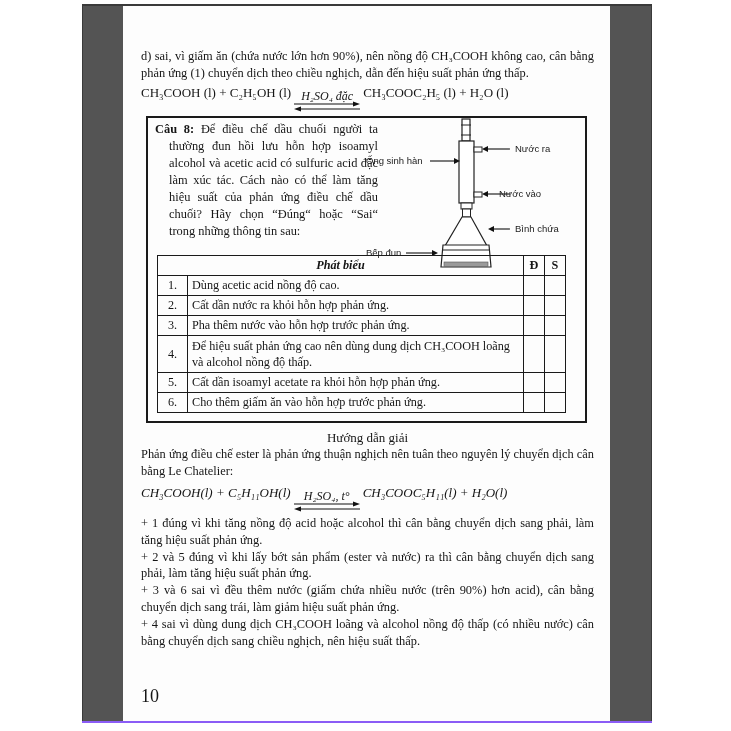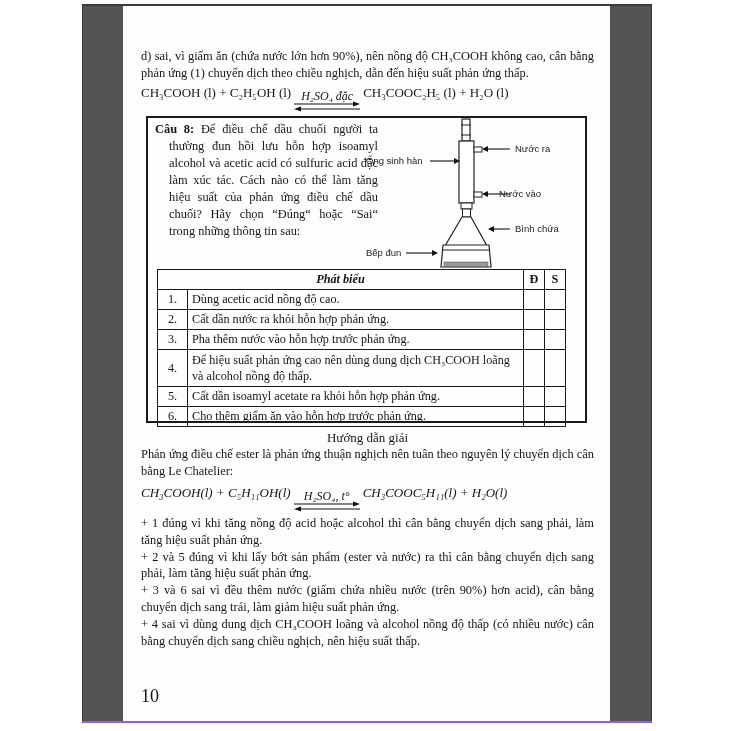--- a/index.html
+++ b/index.html
@@ -35,21 +35,21 @@
     text-align:justify; line-height:17px; padding-left:14px; text-indent:-14px;
     margin:0;
   }
   .q-label { font-weight:bold; }
   .diagram { position:absolute; left:210px; top:0; width:228px; height:152px; }
   .diagram svg { position:absolute; left:0; top:0; }
   .diagram .lbl {
     position:absolute; font-family:"Liberation Sans","DejaVu Sans",sans-serif;
     font-size:9.5px; color:#222; white-space:nowrap;
   }
-  table.tbl { position:absolute; left:9px; top:151px; border-collapse:collapse; }
+  table.tbl { position:absolute; left:9px; top:137px; border-collapse:collapse; }
   .tbl th, .tbl td {
     border:1.5px solid #1a1a1a; font-size:12.2px; padding:0 4px;
     line-height:16.5px; vertical-align:middle;
   }
   .tbl th.stmt-h { font-style:italic; font-weight:bold; text-align:center; height:19px; }
   .tbl th.ans-h { font-weight:bold; text-align:center; }
   .tbl td.no { text-align:center; width:21px; }
   .tbl td.stmt { width:327px; }
   .tbl td.ans { width:12px; }
   .tbl tr.single td { height:19px; }

